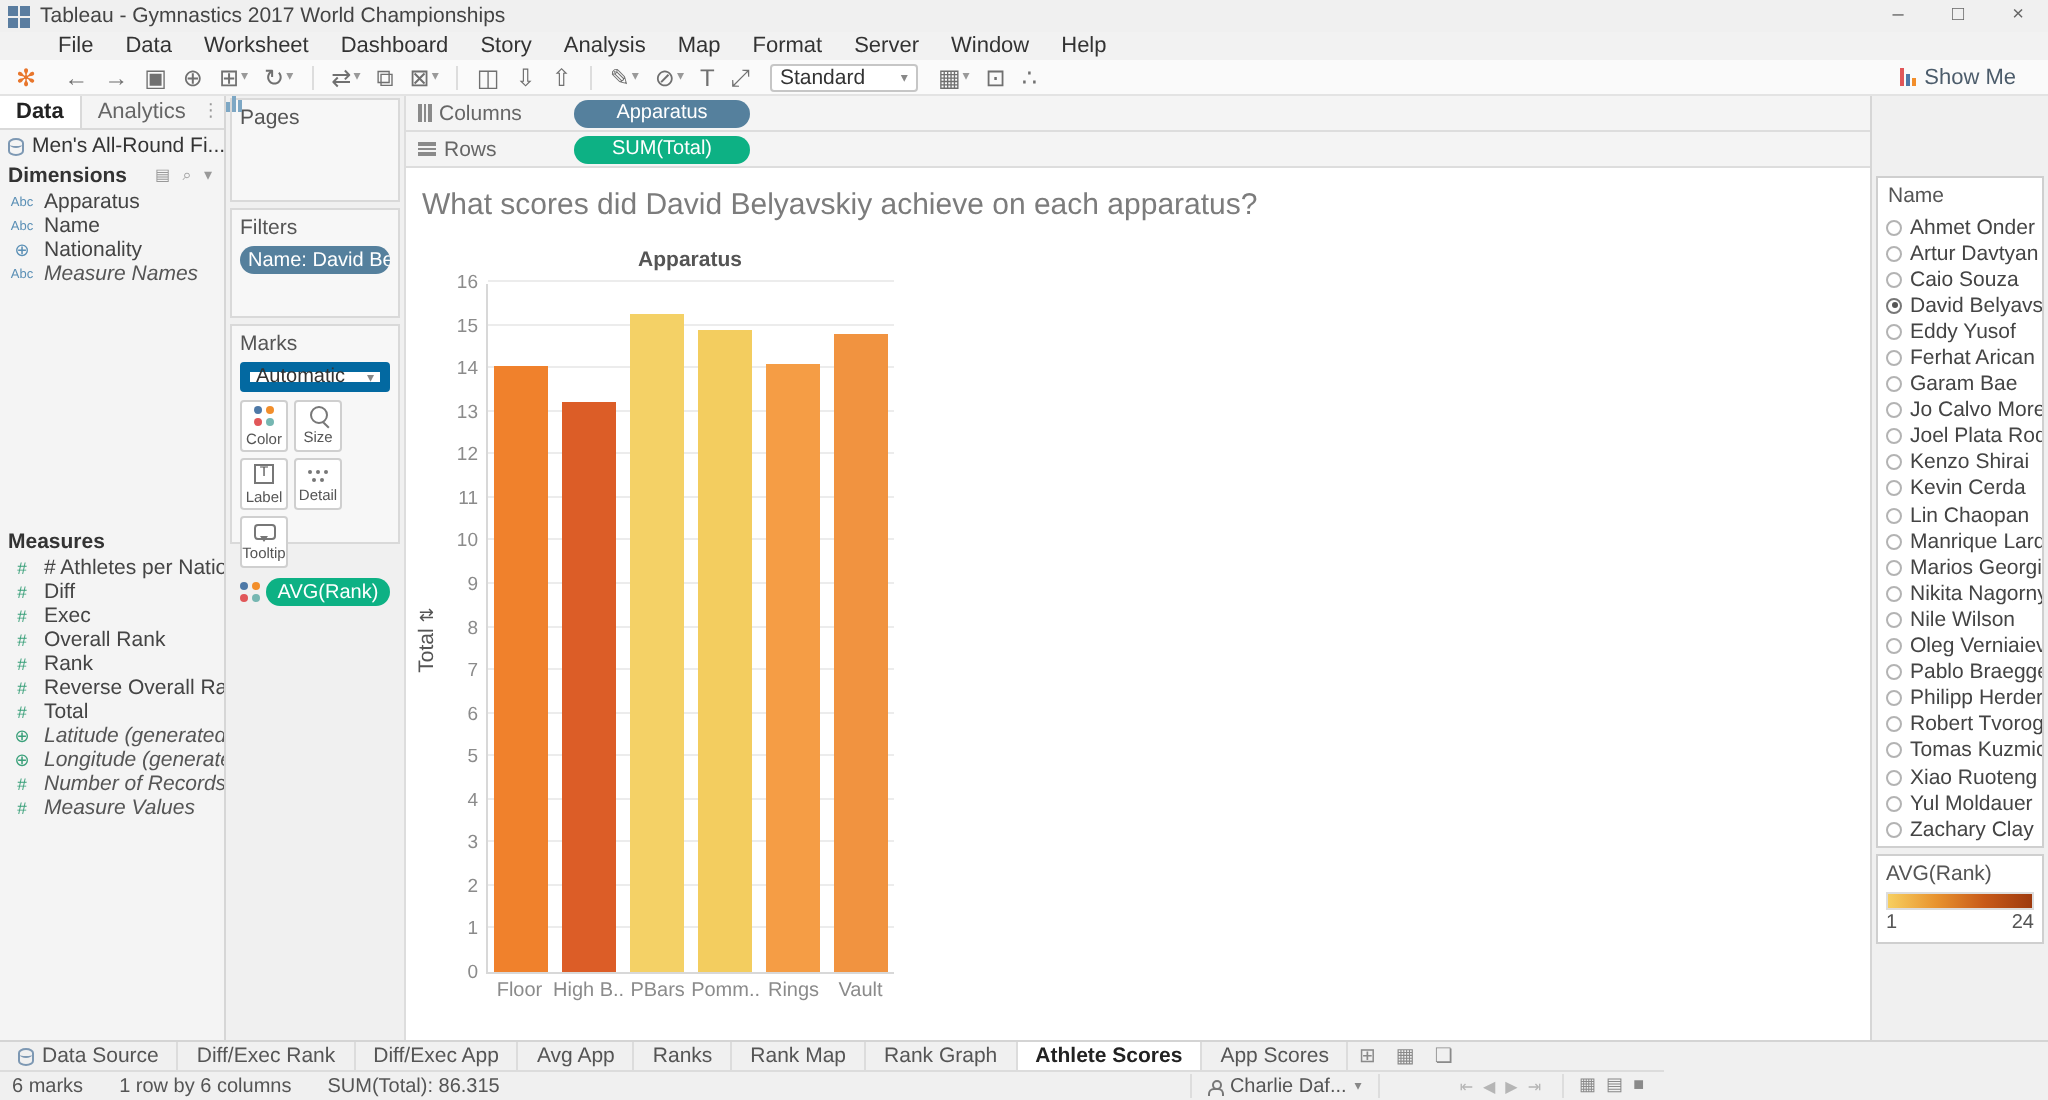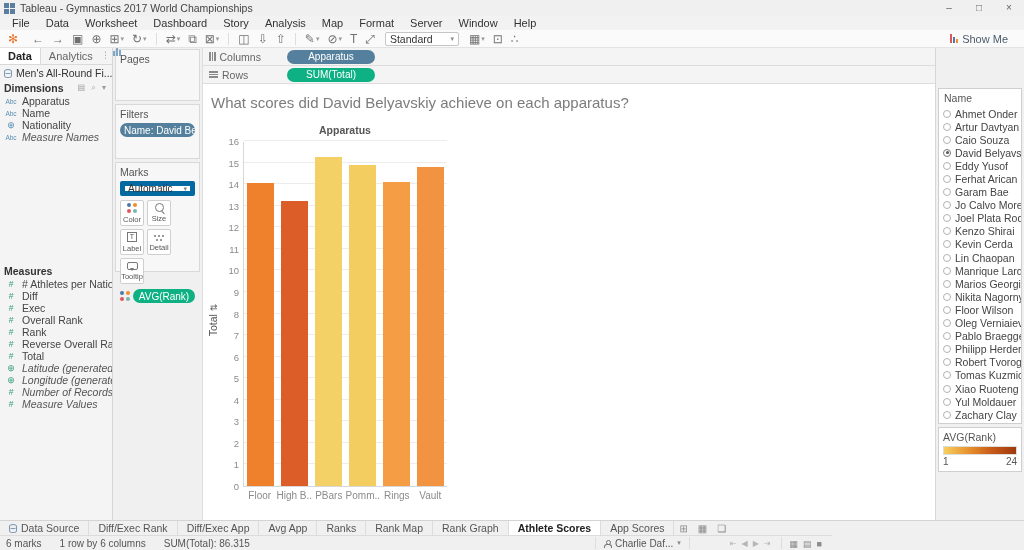--- a/index.html
+++ b/index.html
@@ -8,21 +8,21 @@
   #app { position:relative; width:1024px; height:550px; background:#f0f0f0;border-radius:32px; }
 
   
   .titlebar { position:absolute; left:0; top:0; width:1024px; height:16px; display:flex; align-items:center; padding-left:4px; font-size:10.5px; color:#444; }
   .tb-logo { width:11px; height:11px; margin-right:5px; display:inline-grid; grid-template-columns:5px 5px; gap:1px; }
   .tb-logo i { background:#5a7da0; width:5px; height:5px; }
   .win-controls { margin-left:auto; display:flex; }
   .win-btn { width:30px; height:16px; text-align:center; line-height:15px; color:#666; font-size:10px; }
 
   
-  .menubar { position:absolute; left:0; top:16px; width:1024px; height:14px; display:flex; align-items:center; padding-left:4px; background:#f2f2f2; }
+  .menubar { position:absolute; left:0; top:16px; width:1024px; height:14px; display:flex; align-items:center; padding-left:21px; background:#f2f2f2; }
   .menu-item { padding:0 8px; font-size:11px; color:#333; line-height:14px; }
 
   
   .toolbar { position:absolute; left:0; top:30px; width:1024px; height:18px; background:#fafafa; border-bottom:1px solid #e3e3e3; display:flex; align-items:center; padding:0 6px; color:#777; }
   .tool-logo { color:#e8762c; font-size:12px; margin:0 10px 0 2px; }
   .tb-icon { display:inline-flex; align-items:center; padding:0 4px; font-size:12px; color:#707070; line-height:16px; }
   .tb-icon .caret { font-size:7px; color:#999; margin-left:1px; }
   .tb-sep { width:1px; height:12px; background:#ddd; margin:0 5px; }
   .std-dd { display:flex; align-items:center; justify-content:space-between; width:74px; height:14px; background:#fff; border:1px solid #c6c6c6; border-radius:2px; padding:0 4px; margin:0 6px; font-size:10.5px; color:#333; }
   .std-dd .caret { font-size:7px; color:#888; }
@@ -126,21 +126,21 @@
   
   .tabsbar { position:absolute; left:0; top:520px; width:1024px; height:15px; background:#f0f0f0; border-top:1px solid #d4d4d4; display:flex; align-items:stretch; font-size:10.5px; color:#555; }
   .sheet-tab { display:flex; align-items:center; gap:4px; padding:0 9px; border-right:1px solid #dcdcdc; white-space:nowrap; }
   .sheet-tab.active { background:#fff; color:#222; font-weight:bold; }
   .tab-action { display:flex; align-items:center; padding:0 5px; color:#8a8a8a; font-size:10px; }
 
   
   .statusbar { position:absolute; left:0; top:535px; width:832px; height:15px; background:#f0f0f0; border-top:1px solid #dcdcdc; display:flex; align-items:center; font-size:10px; color:#555; }
   .sb-left { display:flex; gap:0; }
   .sb-item { padding:0 12px 0 6px; }
-  .sb-right { margin-left:auto; display:flex; align-items:flex-end; }
+  .sb-right { margin-left:auto; display:flex; align-items:flex-start; }
   .sb-user { display:flex; align-items:center; gap:4px; padding:0 8px; border-left:1px solid #ddd; border-right:1px solid #ddd; height:12px; }
   .person { width:7px; height:7px; position:relative; }
   .person::before { content:''; position:absolute; left:2px; top:0; width:3px; height:3px; border:1px solid #777; border-radius:50%; }
   .person::after { content:''; position:absolute; left:0.5px; top:4px; width:6px; height:3px; border:1px solid #777; border-bottom:none; border-radius:3px 3px 0 0; }
   .sb-user .caret { font-size:7px; color:#888; }
   .sb-nav { display:flex; gap:5px; padding:0 10px; color:#b5b5b5; font-size:8px; border-right:1px solid #ddd; height:12px; align-items:center; margin-left:30px; }
   .sb-views { display:flex; gap:5px; padding:0 10px 0 8px; color:#8a8a8a; font-size:9px; align-items:center; }
 </style>
 </head>
 <body>
@@ -522,21 +522,21 @@
             <div class="name-row">
               <span class="radio"></span>
               <span>Marios Georgiou</span>
             </div>
             <div class="name-row">
               <span class="radio"></span>
               <span>Nikita Nagornyy</span>
             </div>
             <div class="name-row">
               <span class="radio"></span>
-              <span>Floor Wilson</span>
+              <span>Nile Wilson</span>
             </div>
             <div class="name-row">
               <span class="radio"></span>
               <span>Oleg Verniaiev</span>
             </div>
             <div class="name-row">
               <span class="radio"></span>
               <span>Pablo Braegger</span>
             </div>
             <div class="name-row">

